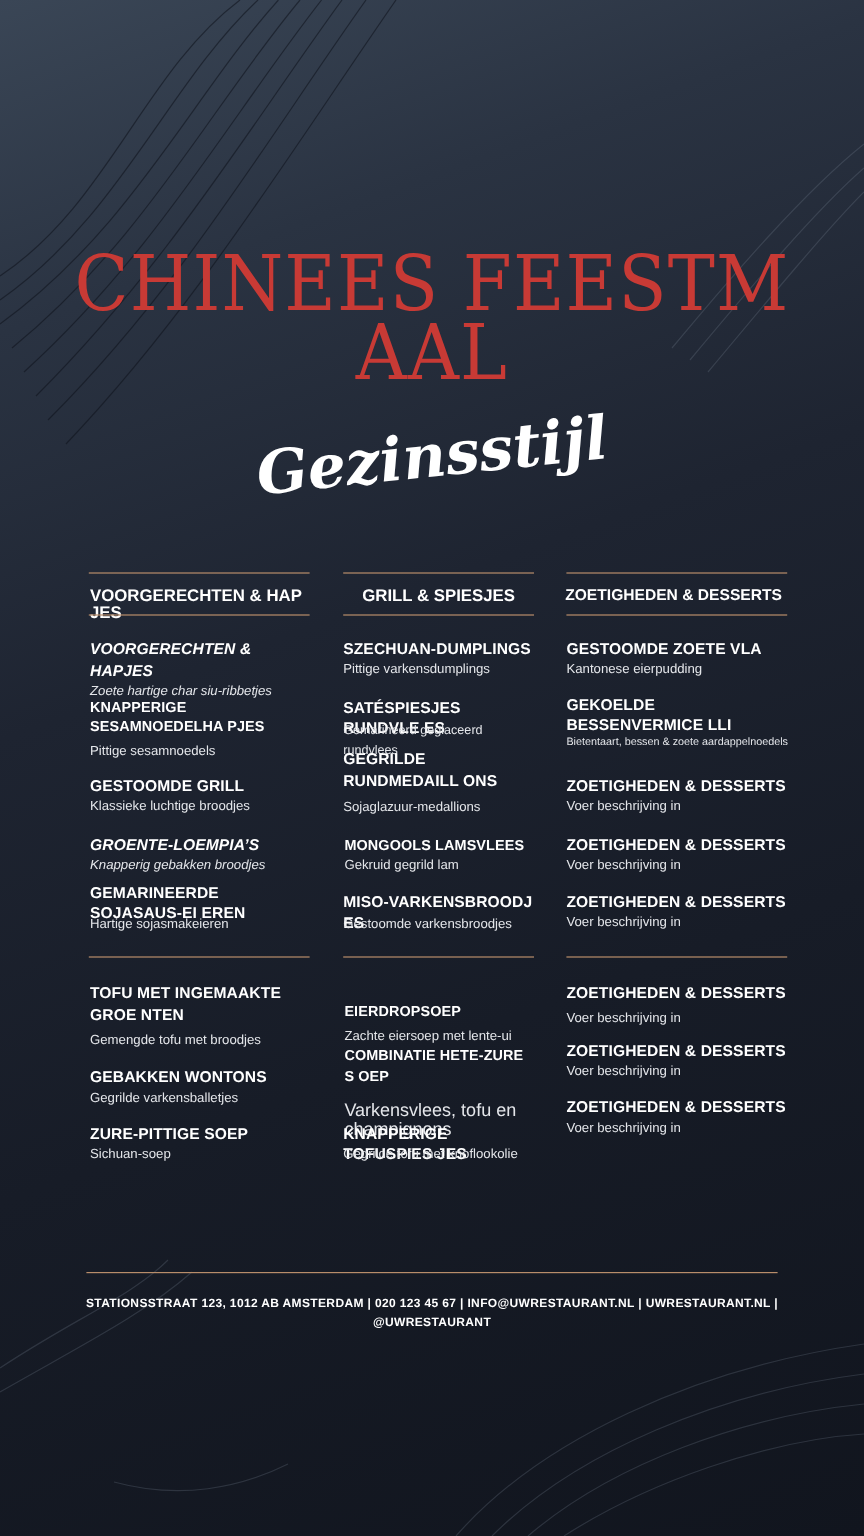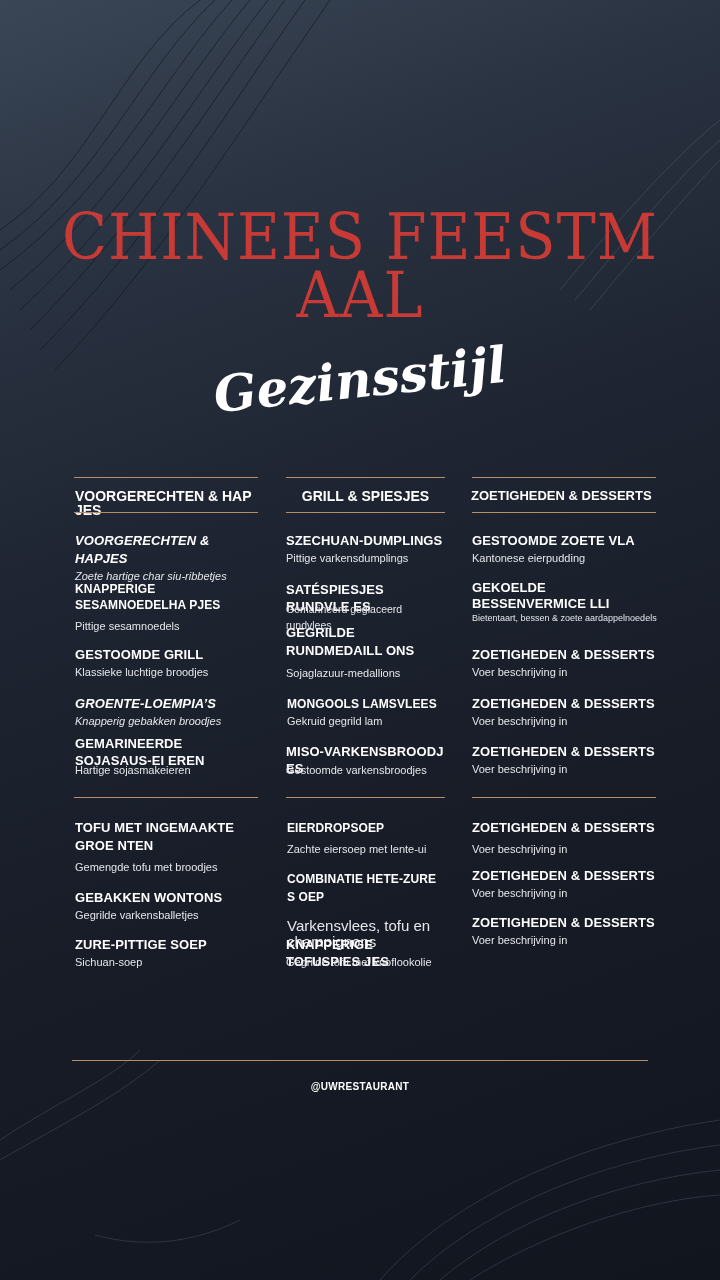--- a/index.html
+++ b/index.html
@@ -137,21 +137,21 @@
   <div class="item-desc">Gekruid gegrild lam</div>
 </div>
 <div class="item" style="left:286px;top:743px;width:160px;">
   <div class="item-name" style="line-height:17px;">MISO-VARKENSBROODJ ES</div>
   <div class="item-desc" style="position:absolute;top:19px;">Gestoomde varkensbroodjes</div>
 </div>
 
 <div class="hline" style="left:286px;width:159px;top:797px;"></div>
 
 <div class="item" style="left:287px;top:819px;width:165px;">
-  <div class="item-name" style="font-size:12px;">EIERDROPSOEP</div>
+  <div class="item-name" style="font-size:12px;margin-top:15px;">EIERDROPSOEP</div>
   <div class="item-desc" style="margin-top:4px;">Zachte eiersoep met lente-ui</div>
 </div>
 <div class="item" style="left:287px;top:870px;width:160px;">
   <div class="item-name" style="font-size:12px;">COMBINATIE HETE-ZURE S OEP</div>
   <div class="item-desc" style="font-size:15px;margin-top:12px;">Varkensvlees, tofu en champignons</div>
 </div>
 <div class="item" style="left:286px;top:936px;width:160px;">
   <div class="item-name" style="line-height:17px;">KNAPPERIGE TOFUSPIES JES</div>
   <div class="item-desc" style="position:absolute;top:18px;">Gegrilde tofu met knoflookolie</div>
 </div>
@@ -193,14 +193,15 @@
   <div class="item-name">ZOETIGHEDEN &amp; DESSERTS</div>
   <div class="item-desc">Voer beschrijving in</div>
 </div>
 <div class="item" style="left:472px;top:914px;width:190px;">
   <div class="item-name">ZOETIGHEDEN &amp; DESSERTS</div>
   <div class="item-desc">Voer beschrijving in</div>
 </div>
 
 <div class="footer-line"></div>
 <div class="footer">
+  <div>STATIONSSTRAAT 123, 1012 AB AMSTERDAM | 020 123 45 67 | INFO@UWRESTAURANT.NL | UWRESTAURANT.NL |</div>
   <div>@UWRESTAURANT</div>
 </div>
 
 </body></html>

